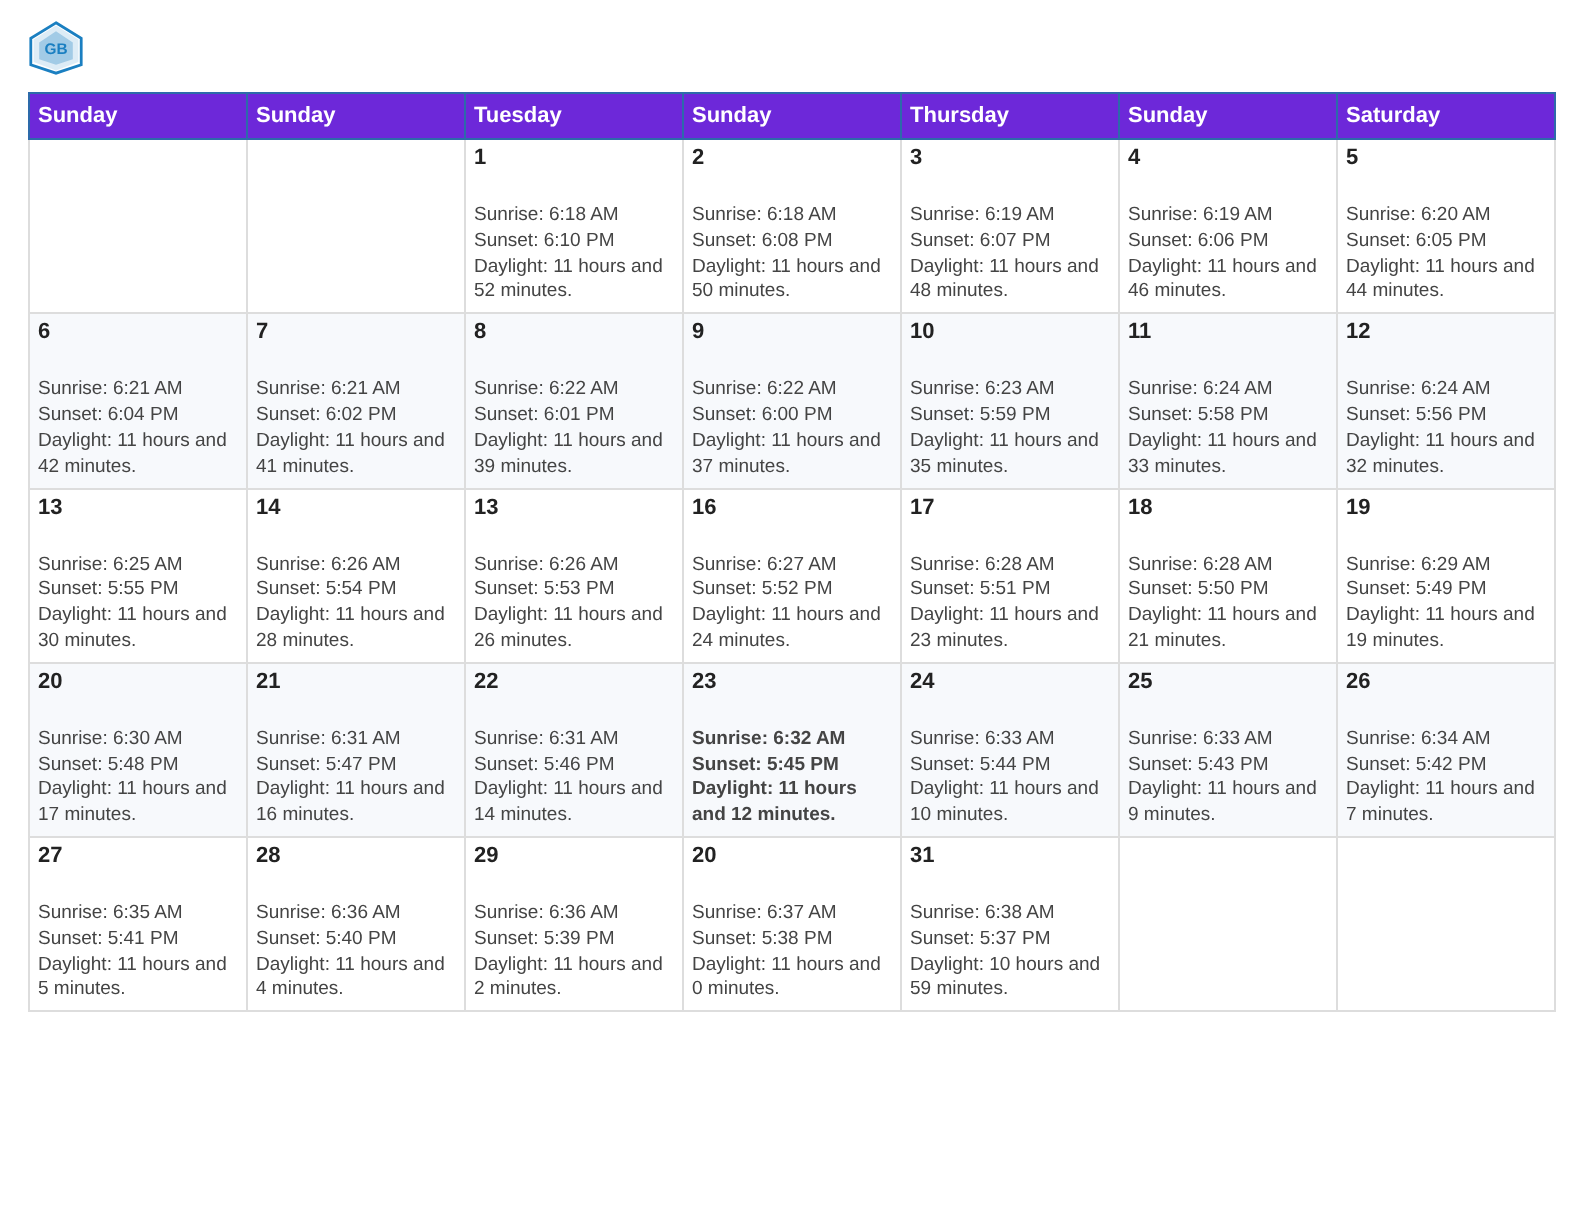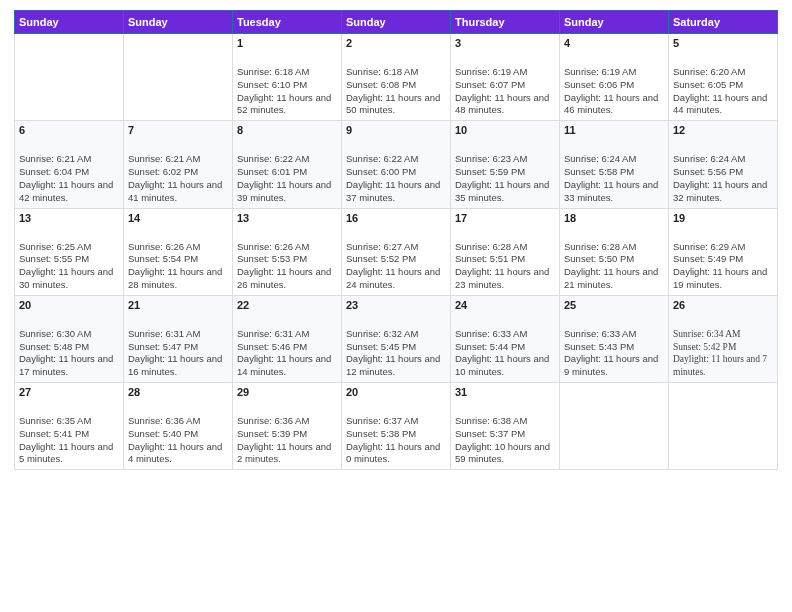--- a/index.html
+++ b/index.html
@@ -90,20 +90,38 @@
       margin-top: 17px;
     }
     .empty-cell {
       background: #fff !important;
     }
   </style>
 </head>
 <body>
 
 <div class="page">
+  <div class="header">
+    <div class="logo">
+      <svg class="logo-icon" viewBox="0 0 40 40">
+        <polygon points="20,4 36,14 36,30 20,36 4,30 4,14" fill="#1a7fc1" opacity="0.15"></polygon>
+        <polygon points="20,2 38,13 38,32 20,38 2,32 2,13" fill="none" stroke="#1a7fc1" stroke-width="2"></polygon>
+        <polygon points="20,8 32,16 32,28 20,32 8,28 8,16" fill="#1a7fc1" opacity="0.3"></polygon>
+        <text x="20" y="24" text-anchor="middle" font-size="11" font-weight="bold" fill="#1a7fc1">GB</text>
+      </svg>
+      <div class="logo-text">
+        <div><span></span></div>
+        <div><span style="color:#1a7fc1"></span></div>
+      </div>
+    </div>
+    <div class="title-block">
+      <div class="month-title"></div>
+      <div class="location"></div>
+    </div>
+  </div>
 
   <table class="calendar">
     <thead>
       <tr id="weekday-header">
           <th>Sunday</th>
           <th>Sunday</th>
           <th>Tuesday</th>
           <th>Sunday</th>
           <th>Thursday</th>
           <th>Sunday</th>
@@ -247,39 +265,39 @@
 Daylight: 11 hours and 16 minutes.</div>
           </td>
           <td>
             <div class="day-number">22</div>
             <div class="day-info" style="white-space: pre-line;">Sunrise: 6:31 AM
 Sunset: 5:46 PM
 Daylight: 11 hours and 14 minutes.</div>
           </td>
           <td>
             <div class="day-number">23</div>
-            <div class="day-info" style="white-space: pre-line;">Sunrise: 6:32 AM
+            <div class="day-info" style="white-space: pre-line; font-weight: bold;">Sunrise: 6:32 AM
 Sunset: 5:45 PM
 Daylight: 11 hours and 12 minutes.</div>
           </td>
           <td>
             <div class="day-number">24</div>
             <div class="day-info" style="white-space: pre-line;">Sunrise: 6:33 AM
 Sunset: 5:44 PM
 Daylight: 11 hours and 10 minutes.</div>
           </td>
           <td>
             <div class="day-number">25</div>
             <div class="day-info" style="white-space: pre-line;">Sunrise: 6:33 AM
 Sunset: 5:43 PM
 Daylight: 11 hours and 9 minutes.</div>
           </td>
           <td>
             <div class="day-number">26</div>
-            <div class="day-info" style="white-space: pre-line; font-family: Liberation Serif, serif;">Sunrise: 6:34 AM
+            <div class="day-info" style="white-space: pre-line;">Sunrise: 6:34 AM
 Sunset: 5:42 PM
 Daylight: 11 hours and 7 minutes.</div>
           </td>
         </tr>
         <tr>
           <td>
             <div class="day-number">27</div>
             <div class="day-info" style="white-space: pre-line;">Sunrise: 6:35 AM
 Sunset: 5:41 PM
 Daylight: 11 hours and 5 minutes.</div>

